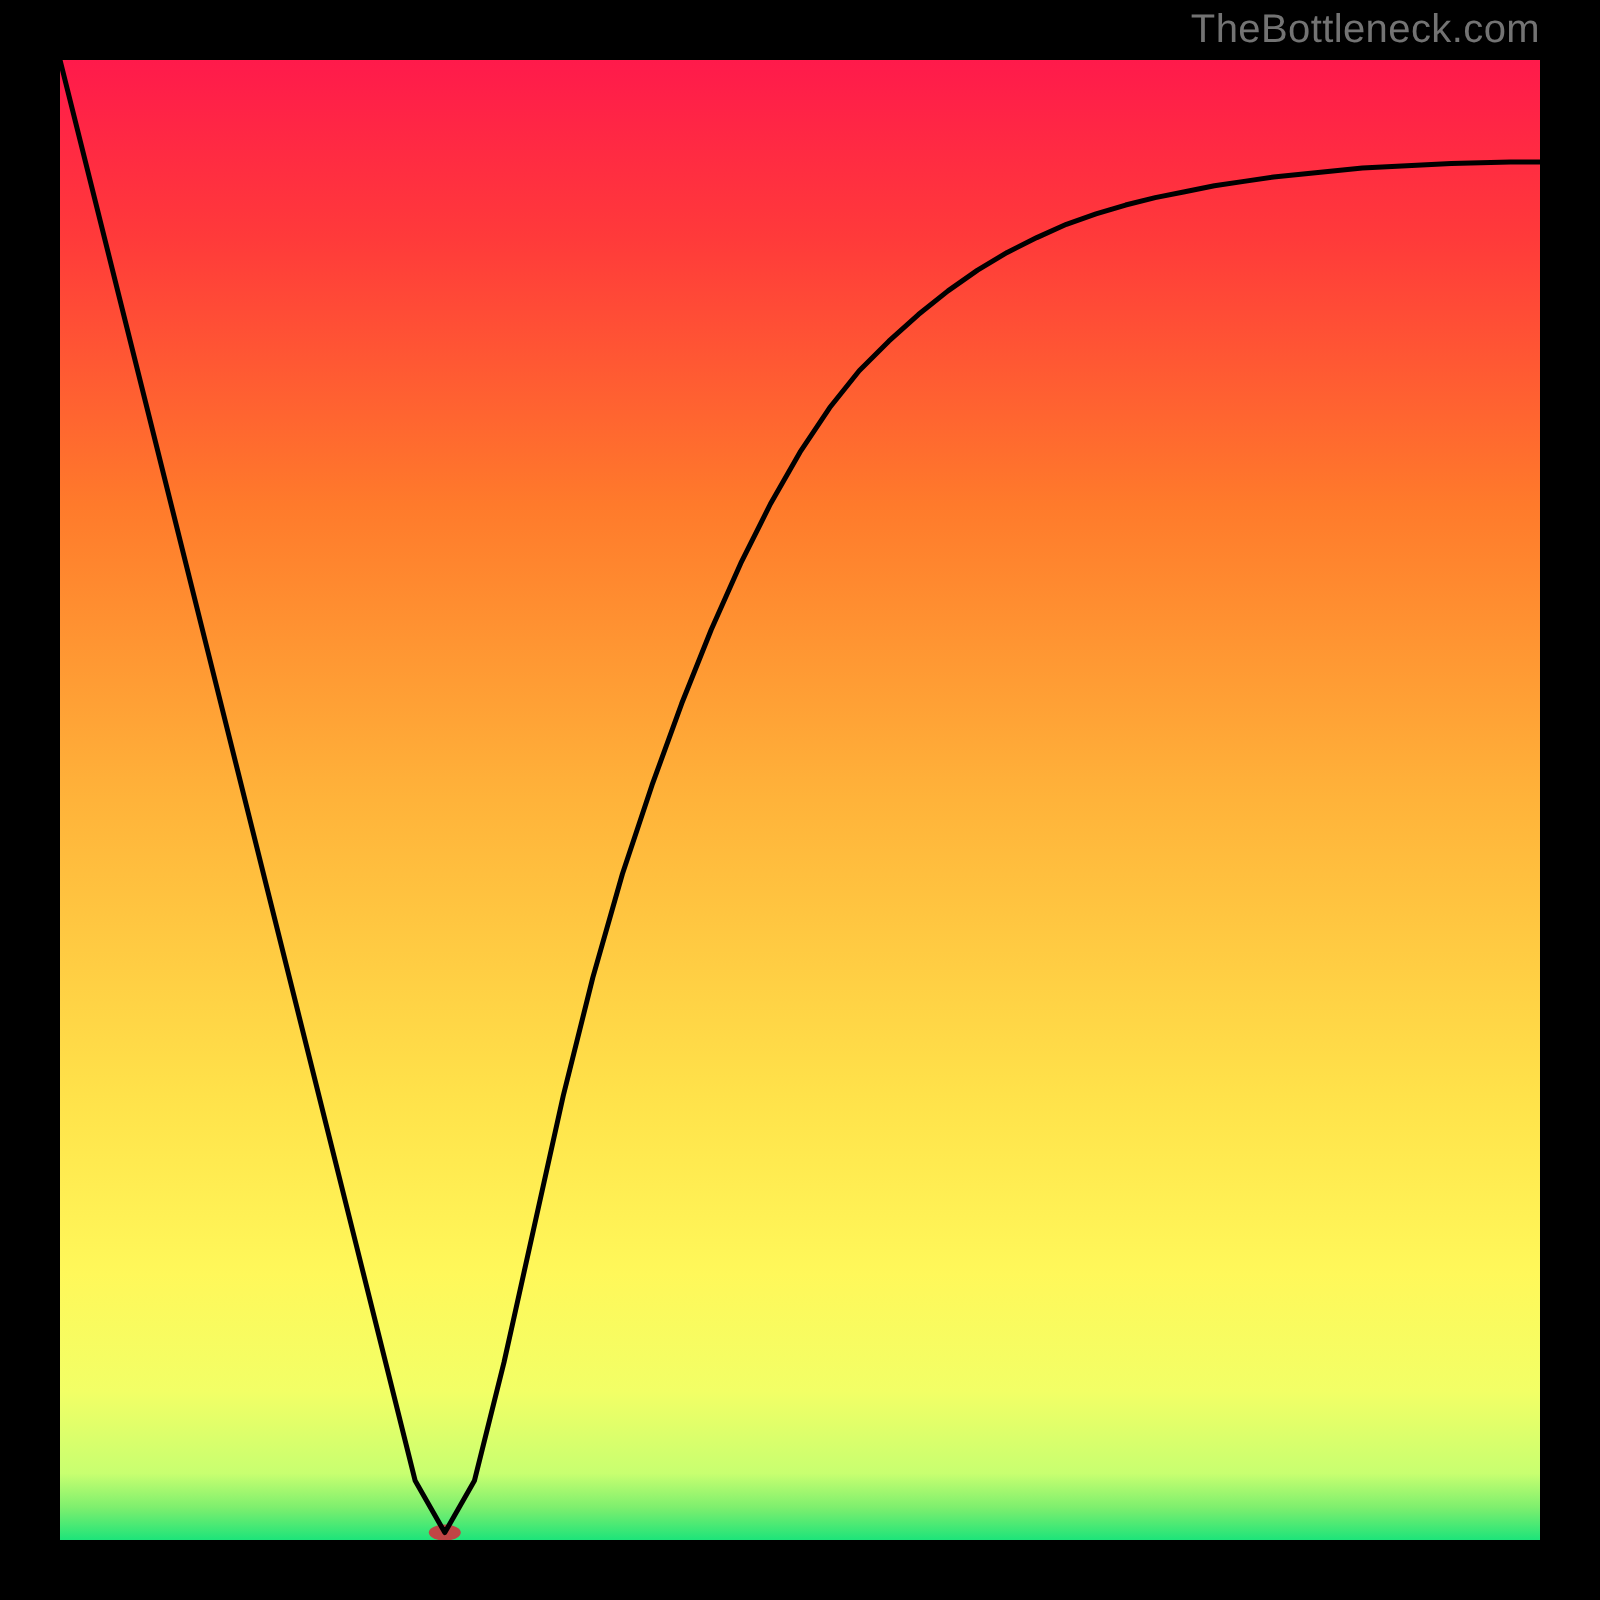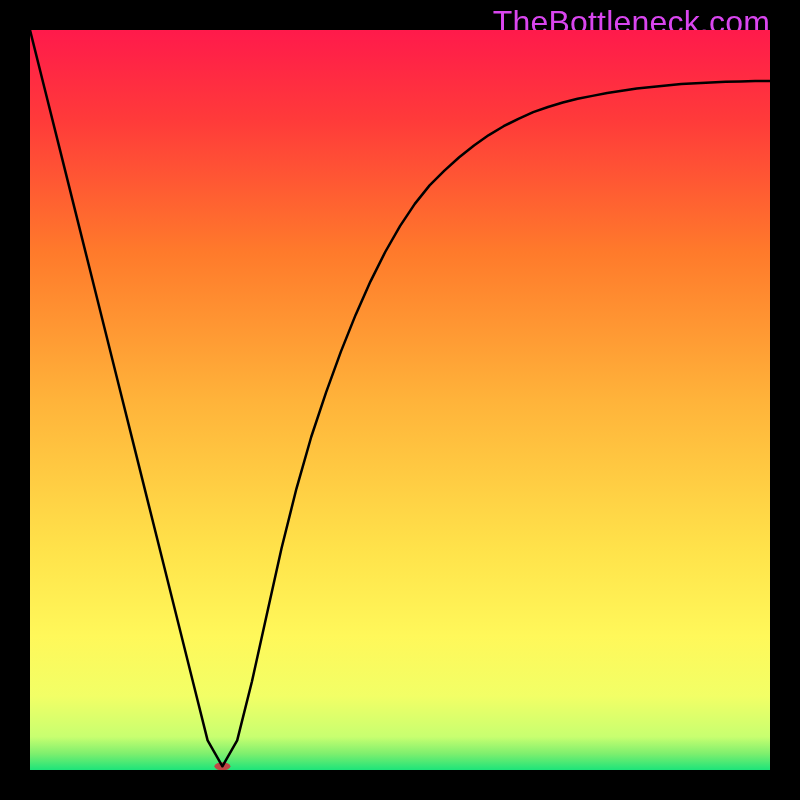--- a/index.html
+++ b/index.html
@@ -23,22 +23,22 @@
     position: absolute;
     left: 0;
     top: 0;
     width: 740px;
     height: 740px;
   }
   .watermark {
     position: absolute;
     top: 4px;
     right: 30px;
-    color: #d946ef;
-    font-size: 32px;
+    color: #737373;
+    font-size: 20px;
     font-weight: 500;
     letter-spacing: 0.2px;
   }
   svg { display: block; }
 </style>
 </head>
 <body>
 
 <div class="watermark">TheBottleneck.com</div>
 

